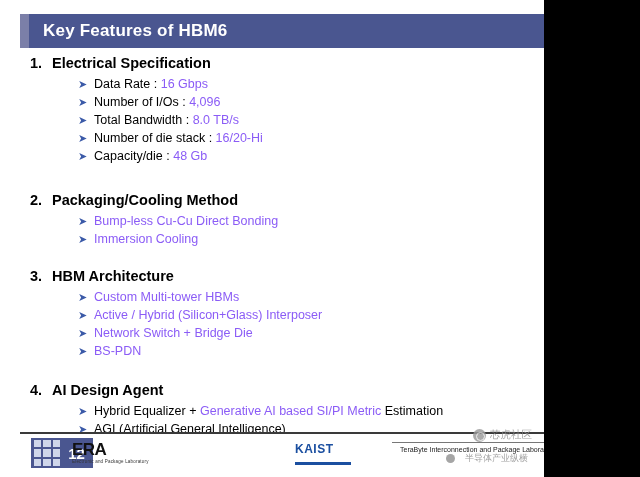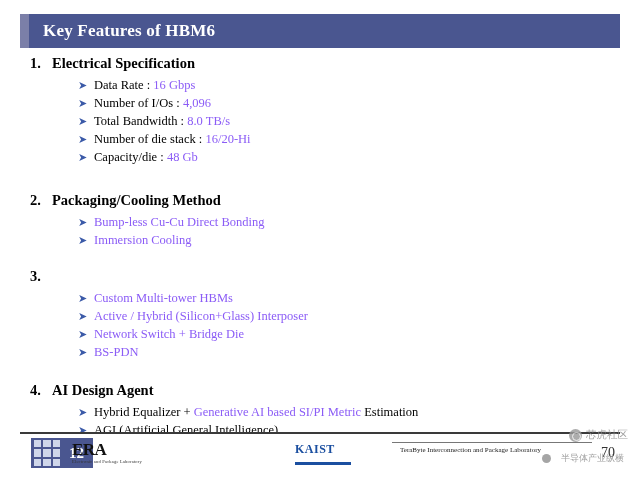--- a/index.html
+++ b/index.html
@@ -2,24 +2,24 @@
 <html><head>
 <meta charset="utf-8">
 <style>
   html, body {
     margin: 0;
     padding: 0;
     background: #000;
   }
   #slide {
     position: relative;
-    width: 640px;
+    width: 544px;
     height: 477px;
     background: #ffffff;
-    font-family: Liberation Serif, serif;
+    font-family: Liberation Sans, sans-serif;
     overflow: hidden;
   }
   
   .title-bar {
     position: absolute;
     left: 20px;
     top: 14px;
     width: 600px;
     height: 34px;
     background: #4a5690;
@@ -296,20 +296,21 @@
         <div class="bullet">
           <span class="arrow">➤</span>
           <span class="btext"><span></span><span class="blue">Immersion Cooling</span><span></span></span>
         </div>
       </div>
     </div>
 
     <div class="section" style="top:213px;">
       <div class="sec-head">
         <span class="sec-num">3.</span>
+        <span class="sec-title">HBM Architecture</span>
       </div>
       <div class="bullets">
         <div class="bullet">
           <span class="arrow">➤</span>
           <span class="btext"><span></span><span class="blue">Custom Multi-tower HBMs</span><span></span></span>
         </div>
         <div class="bullet">
           <span class="arrow">➤</span>
           <span class="btext"><span></span><span class="blue">Active / Hybrid (Silicon+Glass) Interposer</span><span></span></span>
         </div>

